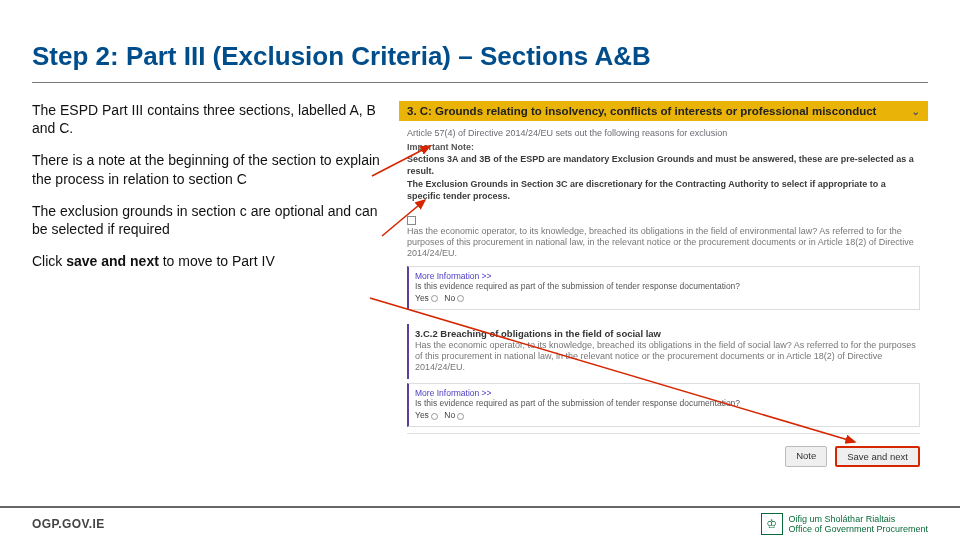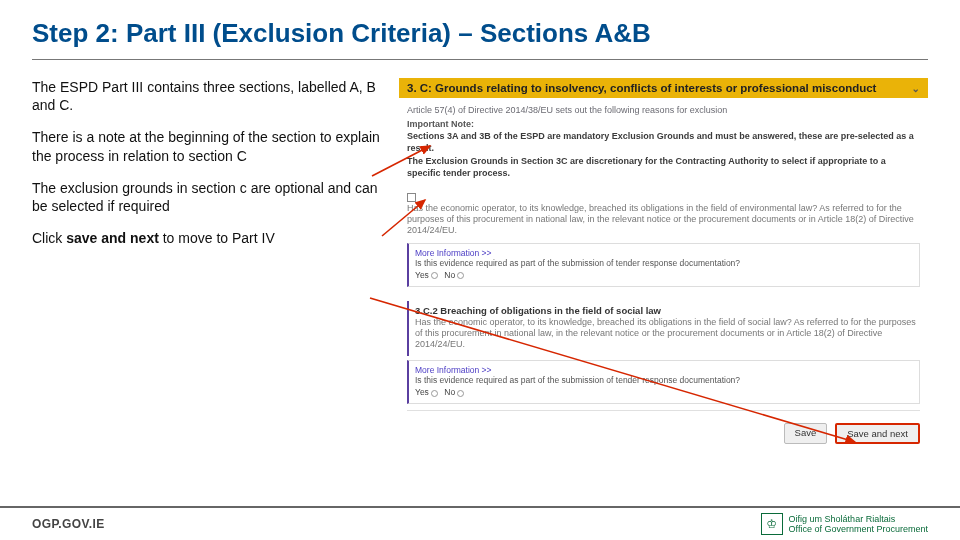--- a/index.html
+++ b/index.html
@@ -9,20 +9,21 @@
     height: 540px;
     font-family: Arial, Helvetica, sans-serif;
     background: #fff;
     position: relative;
     overflow: hidden;
   }
   .slide {
     position: absolute;
     inset: 0;
     padding: 18px 32px 0 32px;
+    margin-top: 23px;
   }
   .title {
     font-size: 26px;
     font-weight: bold;
     color: #004d8c;
     margin: 0 0 10px 0;
   }
   .rule {
     border: none;
     border-top: 1px solid #777;
@@ -184,21 +185,21 @@
         <span>Click </span><b>save and next</b><span> to move to Part IV</span>
       </p>
     </div>
 
     <div class="screencol">
       <div class="panel-header">
         <span>3. C: Grounds relating to insolvency, conflicts of interests or professional misconduct</span>
         <span class="chev">⌄</span>
       </div>
       <div class="panel-body">
-        <div class="intro">Article 57(4) of Directive 2014/38/EU sets out the following reasons for exclusion</div>
+        <div class="intro">Article 57(4) of Directive 2014/24/EU sets out the following reasons for exclusion</div>
         <div class="impn">Important Note:</div>
         <div class="bold">Sections 3A and 3B of the ESPD are mandatory Exclusion Grounds and must be answered, these are pre-selected as a result.</div>
         <div class="bold">The Exclusion Grounds in Section 3C are discretionary for the Contracting Authority to select if appropriate to a specific tender process.</div>
       </div>
 
       <div class="sub-section">
         <div class="sub-title">
           <span class="chk"></span>
         </div>
         <div class="sub-desc">Has the economic operator, to its knowledge, breached its obligations in the field of environmental law? As referred to for the purposes of this procurement in national law, in the relevant notice or the procurement documents or in Article 18(2) of Directive 2014/24/EU.</div>
@@ -223,21 +224,21 @@
         <div>Is this evidence required as part of the submission of tender response documentation?</div>
         <div class="yn">
           <span>Yes</span><span class="radio-dot"></span>
           <span>No</span><span class="radio-dot"></span>
         </div>
       </div>
 
       <div class="divider-line"></div>
 
       <div class="btn-row">
-        <div class="btn">Save</div>
+        <div class="btn">Note</div>
         <div class="btn highlight">Save and next</div>
       </div>
     </div>
   </div>
 </div>
 
 <svg class="arrows">
   <defs>
     <marker id="ah" markerWidth="8" markerHeight="8" refX="6" refY="3" orient="auto">
       <path d="M0,0 L7,3 L0,6 Z" fill="#d62600"></path>

